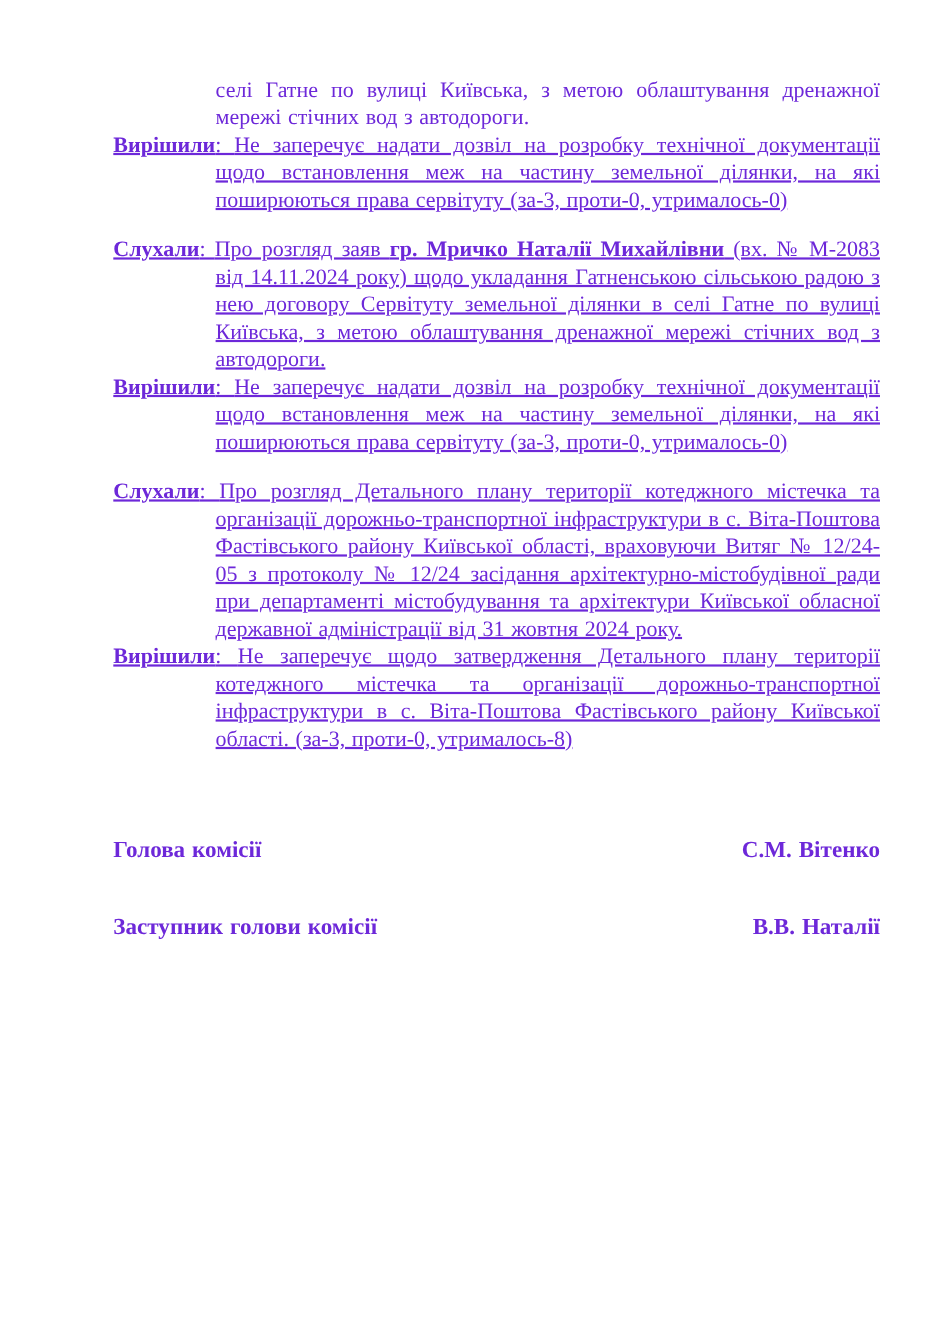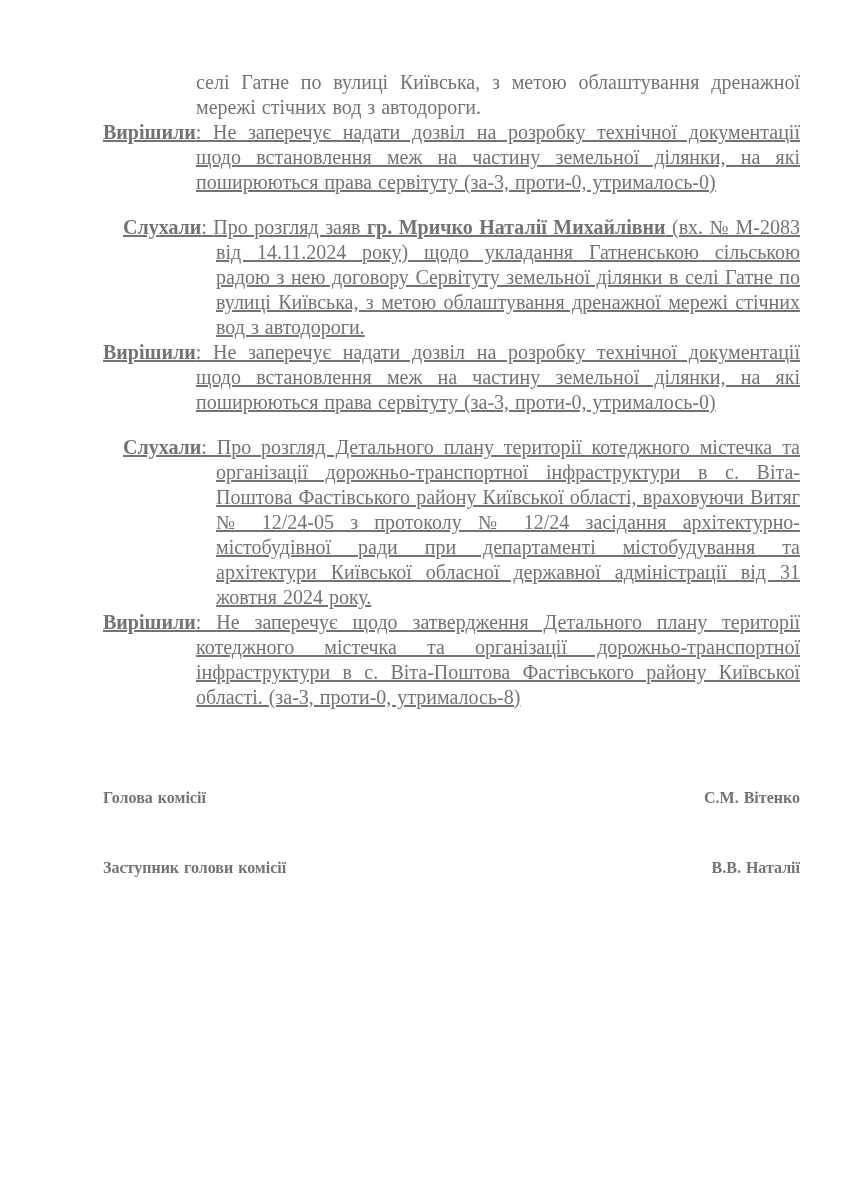--- a/index.html
+++ b/index.html
@@ -5,21 +5,21 @@
   html, body {
     margin: 0;
     padding: 0;
     background: #ffffff;
   }
   .page {
     position: relative;
     width: 856px;
     height: 881px;
     background: #ffffff;
-    color: #737373;
+    color: #6d28d9;
     font-family: "Liberation Serif", "DejaVu Serif", serif;
     overflow: hidden;
   }
   .content {
     position: absolute;
     left: 103px;
     top: 70px;
     width: 697px;
     font-size: 20px;
     line-height: 25px;
@@ -34,33 +34,32 @@
     margin-left: 93px;
   }
   
   .para.hang {
     padding-left: 93px;
     text-indent: -93px;
     text-decoration: underline;
   }
   .gap-before {
     margin-top: 20px;
-    margin-left: 20px;
   }
   .label, .bold-inline {
     font-weight: bold;
   }
   .signatures {
     margin-top: 75px;
   }
   .sig-row {
     display: grid;
     grid-template-columns: 527px auto;
     font-weight: bold;
-    font-size: 16px;
+    font-size: 21px;
     line-height: 25px;
     gap: 12px;
   }
   .sig-row + .sig-row {
     margin-top: 45px;
   }
   .sig-title { text-align: left; }
   .sig-name  { text-align: right; }
 </style>
 </head>

